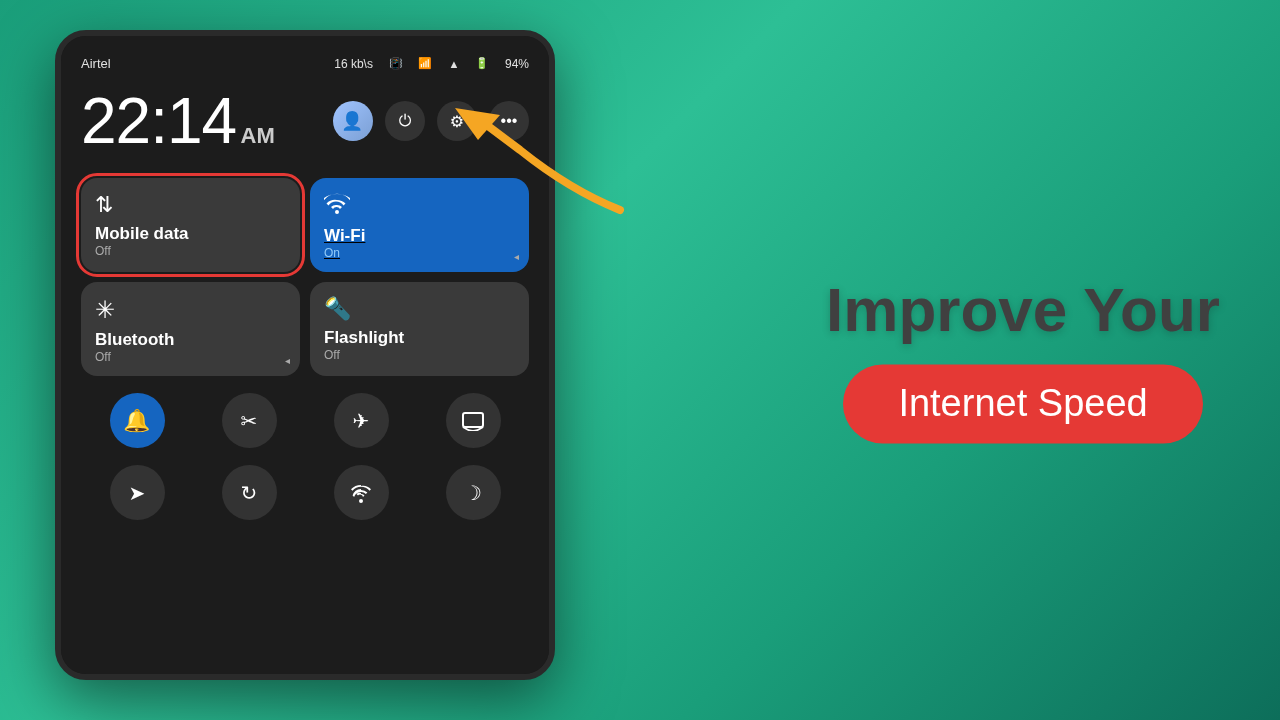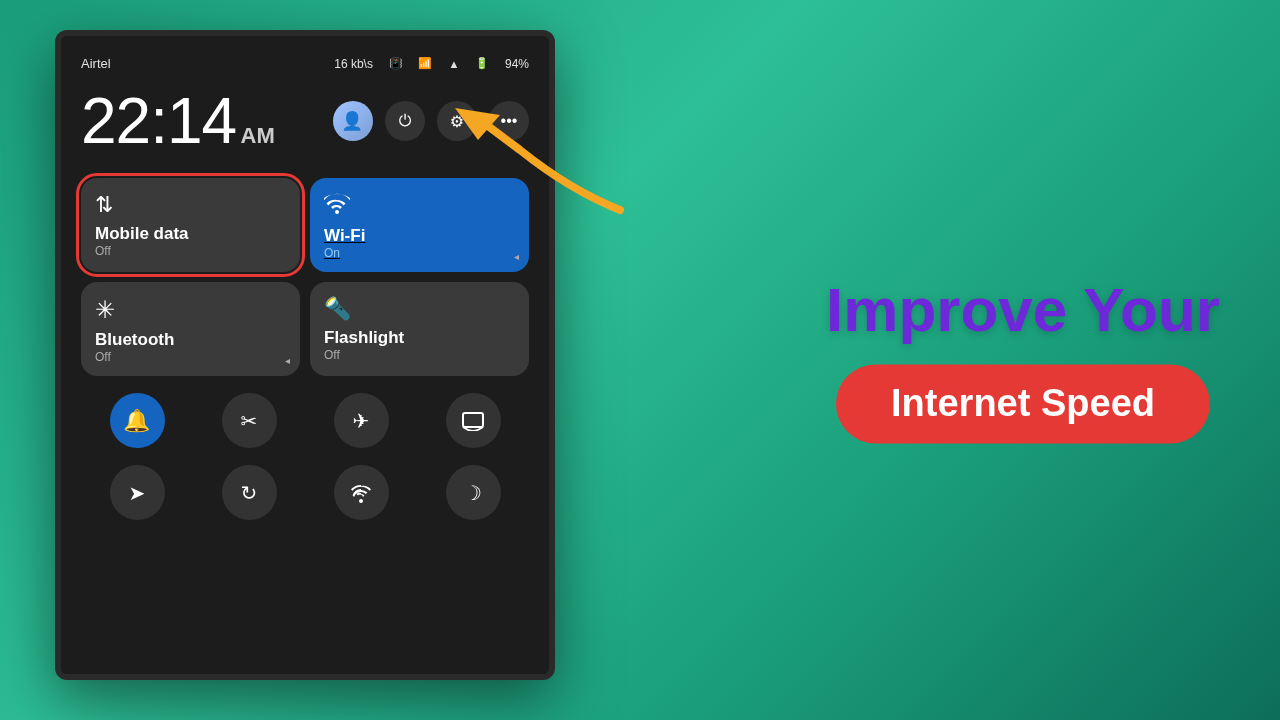--- a/index.html
+++ b/index.html
@@ -22,21 +22,21 @@
       left: 55px;
       top: 30px;
       width: 510px;
       height: 660px;
     }
 
     .phone-body {
       width: 500px;
       height: 650px;
       background: #1a1a1a;
-      border-radius: 12px;
+      border-radius: 31px;
       border: 6px solid #2a2a2a;
       overflow: hidden;
       position: relative;
       box-shadow: 0 20px 60px rgba(0,0,0,0.5);
     }
 
     .phone-screen {
       width: 100%;
       height: 100%;
       background: #1c1c1c;
@@ -209,38 +209,38 @@
       transform: translateY(-50%);
       display: flex;
       flex-direction: column;
       align-items: center;
       gap: 20px;
     }
 
     .headline {
       font-size: 62px;
       font-weight: 900;
-      color: #6d28d9;
+      color: #404040;
       text-align: center;
       line-height: 1.1;
       text-shadow: 0 2px 8px rgba(0,0,0,0.2);
     }
 
     .cta-badge {
       background: #e53935;
       border-radius: 50px;
       padding: 18px 55px;
       display: flex;
       align-items: center;
       justify-content: center;
     }
 
     .cta-text {
       font-size: 38px;
-      font-weight: 700;
+      font-weight: 400;
       color: white;
       text-align: center;
     }
 
     
     .arrow-container {
       position: absolute;
       top: 100px;
       left: 390px;
       width: 290px;

